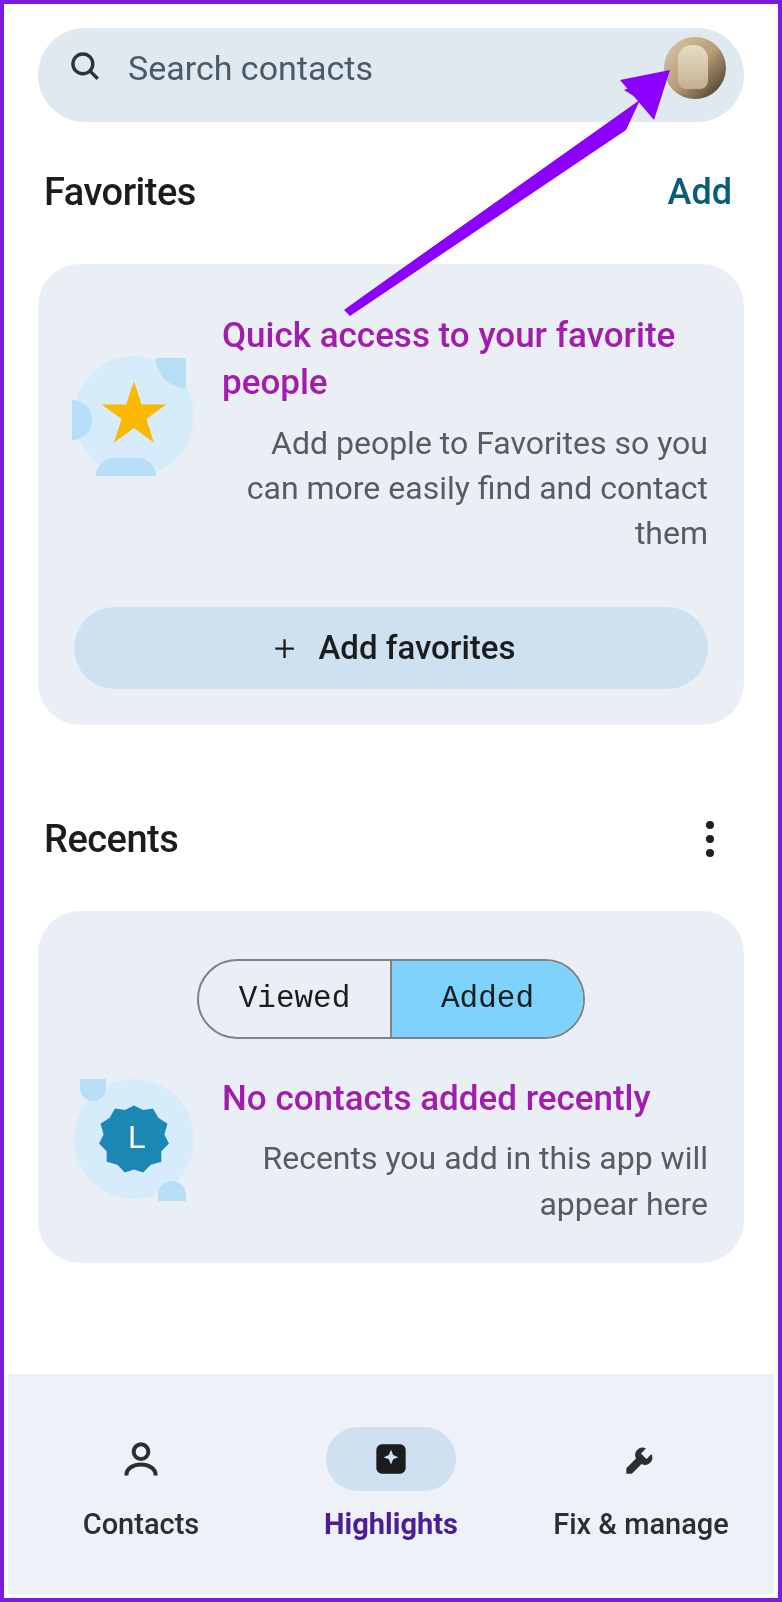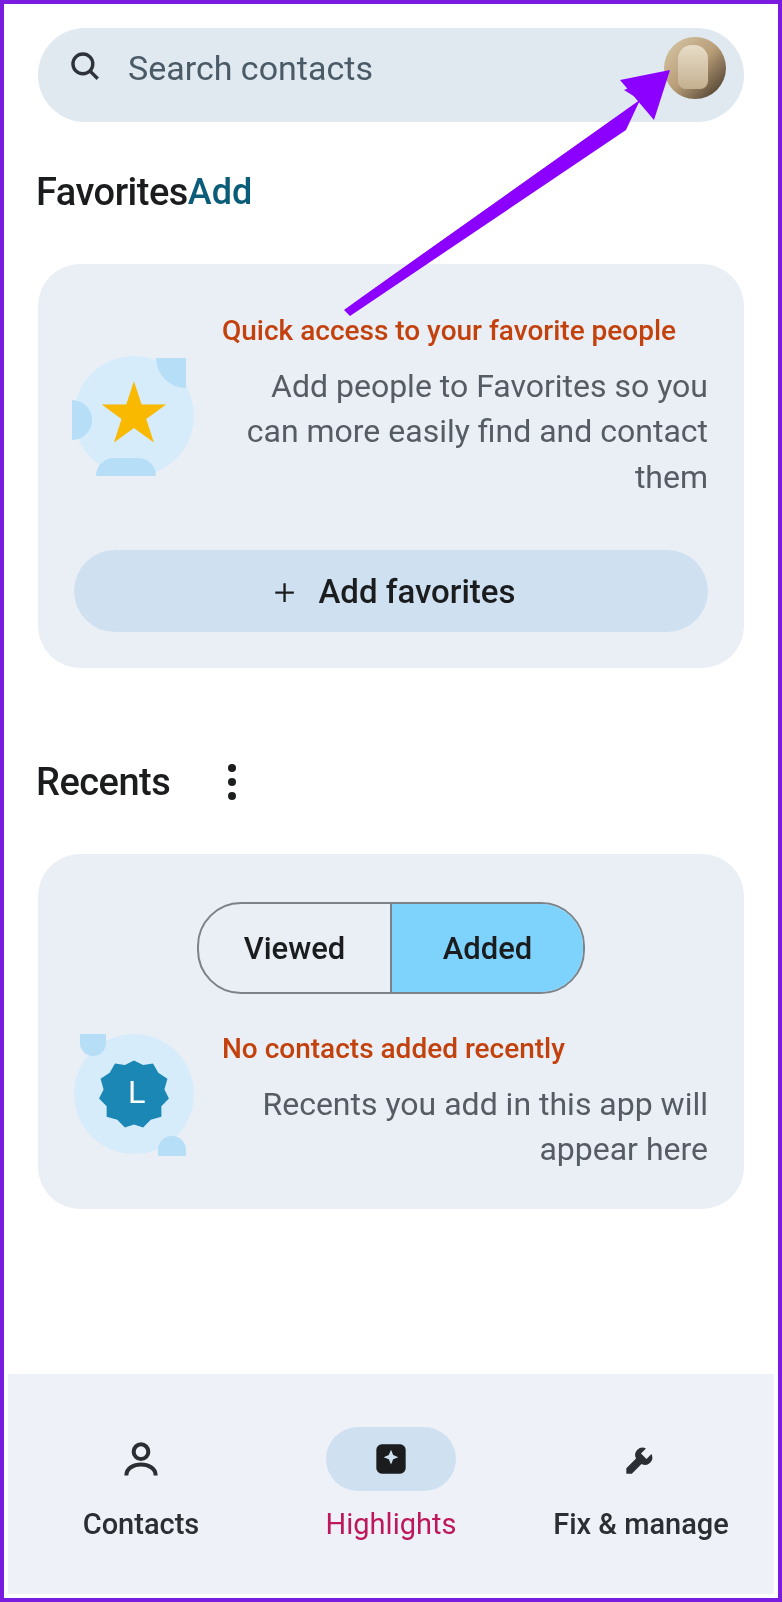--- a/index.html
+++ b/index.html
@@ -45,22 +45,23 @@
     position:absolute;
     left:14px; top:8px;
     width:30px; height:44px;
     background: linear-gradient(#e8ddc8,#c4b090);
     border-radius: 14px 14px 8px 8px;
   }
 
   
   .section-row {
     display: flex;
-    align-items: center;
-    padding: 0 46px 0 32px;
+    justify-content: space-between;
+    align-items: center;
+    padding: 0 46px 0 40px;
   }
   .favorites-row { margin-top: 48px; }
   .section-title {
     font-size: 38px;
     font-weight: 500;
     color: #1a1c1e;
     letter-spacing: -0.5px;
   }
   .add-link {
     font-size: 36px;
@@ -115,22 +116,22 @@
   .star-icon {
     position: absolute;
     left: 50%; top: 50%;
     transform: translate(-50%, -52%);
     font-size: 84px;
     line-height: 1;
     color: #f8b900;
   }
   .card-texts { flex: 1; }
   .card-title {
-    font-size: 28px;
-    color: #c2410c;
+    font-size: 35px;
+    color: #a21caf;
     font-weight: 500;
     line-height: 1.35;
   }
   .card-subtitle {
     font-size: 32px;
     color: #555c63;
     line-height: 1.42;
     margin-top: 14px;
     text-align: right;
   }
@@ -162,25 +163,26 @@
     cursor: pointer;
   }
   .more-dots span { width: 8px; height: 8px; background:#1c1e20; border-radius:50%; }
 
   .recents-card .card-body{ margin-top: 36px; }
   .recents-card .card-illustration{ margin-top: 4px; }
 
   .segmented {
     display: flex;
     width: 388px;
-    height: 92px;
+    height: 80px;
     border: 2px solid #7b8288;
     border-radius: 44px;
     overflow: hidden;
     margin: 0 auto;
+    font-family: Liberation Mono, monospace;
   }
   .segment {
     flex: 1;
     display: flex;
     align-items: center;
     justify-content: center;
     font-size: 31px;
     font-weight: 500;
     color: #1a1c1e;
     cursor: pointer;
@@ -236,21 +238,21 @@
   .nav-icon-pill {
     width: 130px;
     height: 64px;
     border-radius: 34px;
     display: flex;
     align-items: center;
     justify-content: center;
   }
   .nav-icon-pill.active { background: #cfe1f1; }
   .nav-label { font-size: 29px; color: #2b2f33; font-weight: 500; }
-  .nav-label.active { font-weight: 400; color:#be185d;}
+  .nav-label.active { font-weight: 700; color:#4c1d95;}
   .nav-icon-pill svg { width: 44px; height: 44px; }
 
   
   .annotation-arrow {
     position: absolute;
     left: 320px;
     top: 56px;
     width: 360px;
     height: 260px;
     pointer-events: none;

